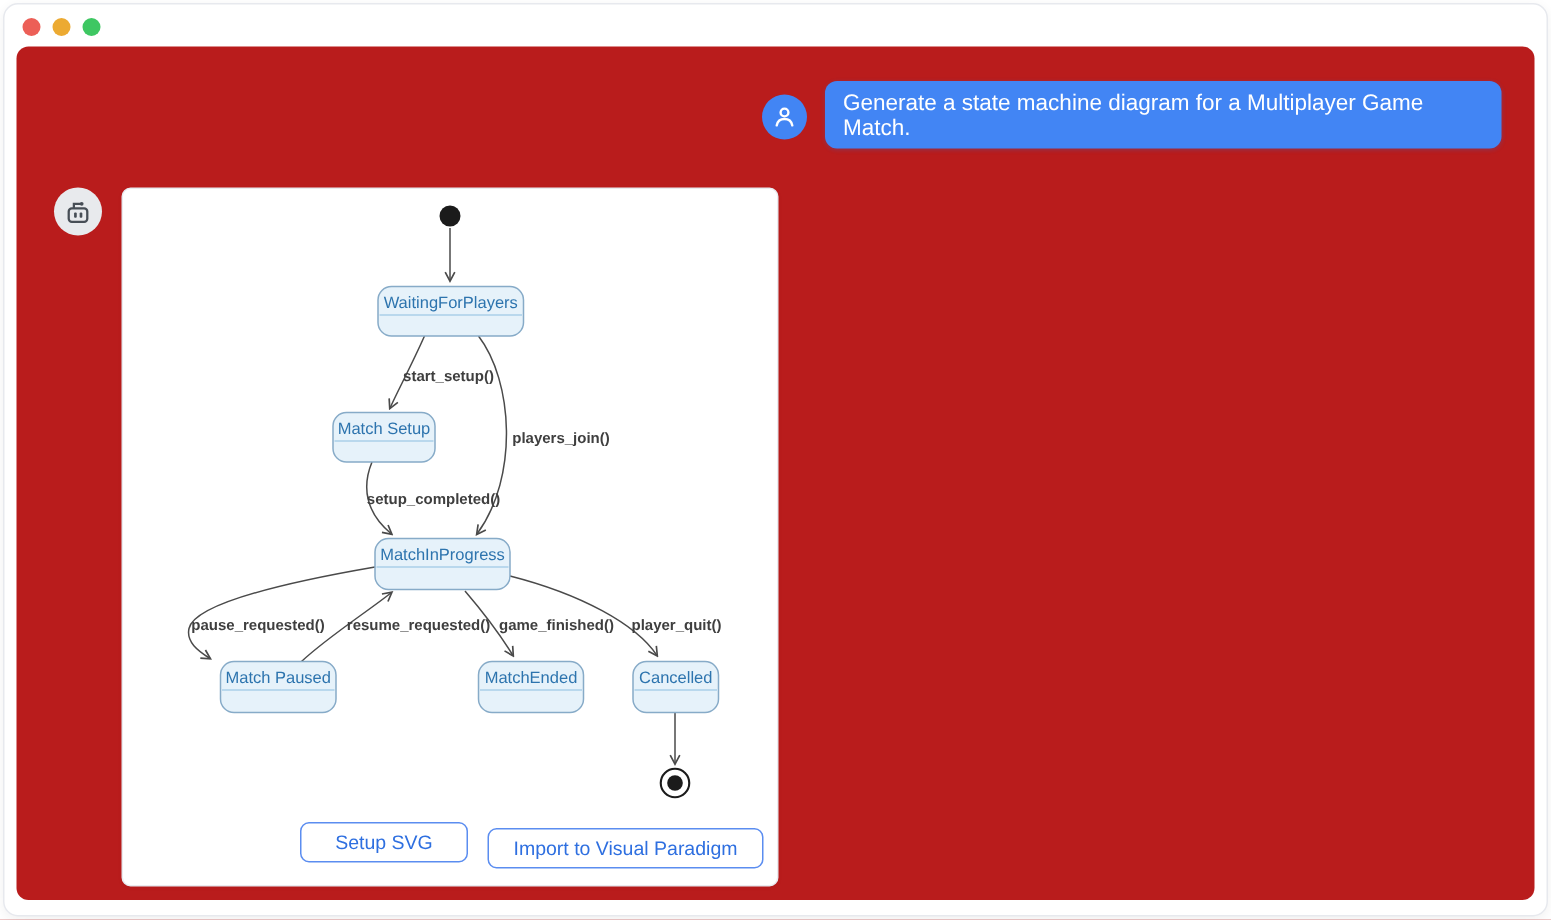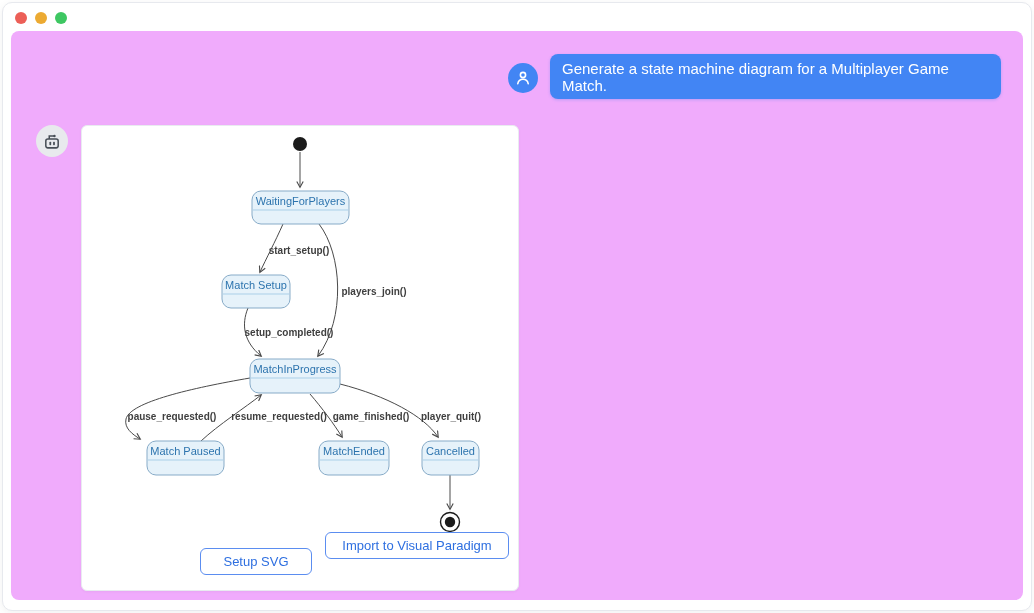--- a/index.html
+++ b/index.html
@@ -10,21 +10,21 @@
     box-shadow:0 2px 8px rgba(0,0,0,0.06);
   }
   .titlebar { position:absolute; left:0; top:0; width:100%; height:28px; }
   .dots { position:absolute; left:12px; top:9px; display:flex; gap:8px; }
   .dot { width:12px; height:12px; border-radius:50%; }
   .dot.red { background:#ec5f57; }
   .dot.yellow { background:#ecaa32; }
   .dot.green { background:#3ec762; }
   .content {
     position:absolute; left:8px; right:8px; top:28px; bottom:10px;
-    background:#f0abfc; border-radius:8px;
+    background:#b91c1c; border-radius:8px;
   }
   
   .user-avatar {
     position:absolute; left:497px; top:32px; width:30px; height:30px;
     background:#4285f4; border-radius:50%; display:flex; align-items:center; justify-content:center;
   }
   .user-bubble {
     position:absolute; left:539px; top:23px; width:451px; height:45px;
     background:#4285f4; border-radius:8px; color:#ffffff; font-size:15px;
     display:flex; align-items:center; padding:0 12px;
@@ -47,21 +47,21 @@
   .sname { fill:#2d74ae; font-size:11px; font-family:"Liberation Sans",sans-serif; text-anchor:middle; }
   .tlabel { fill:#3f3f3f; font-size:10px; font-weight:bold; font-family:"Liberation Sans",sans-serif; text-anchor:middle; }
   .edge { fill:none; stroke:#4a4a4a; stroke-width:1; }
   .btn {
     position:absolute; height:27px; background:#ffffff; border:1px solid #5b8df0;
     border-radius:6px; color:#2e6fe0; font-size:13px; font-weight:500;
     font-family:"Liberation Sans",sans-serif; display:flex; align-items:center; justify-content:center;
     cursor:pointer;
   }
   .btn-export { left:118px; top:422px; width:112px; }
-  .btn-import { left:243px; top:406px; width:184px; }
+  .btn-import { left:243px; top:426px; width:184px; }
 </style>
 </head>
 <body>
 
 <div class="window">
   <div class="titlebar">
     <div class="dots">
       <div class="dot red"></div>
       <div class="dot yellow"></div>
       <div class="dot green"></div>

